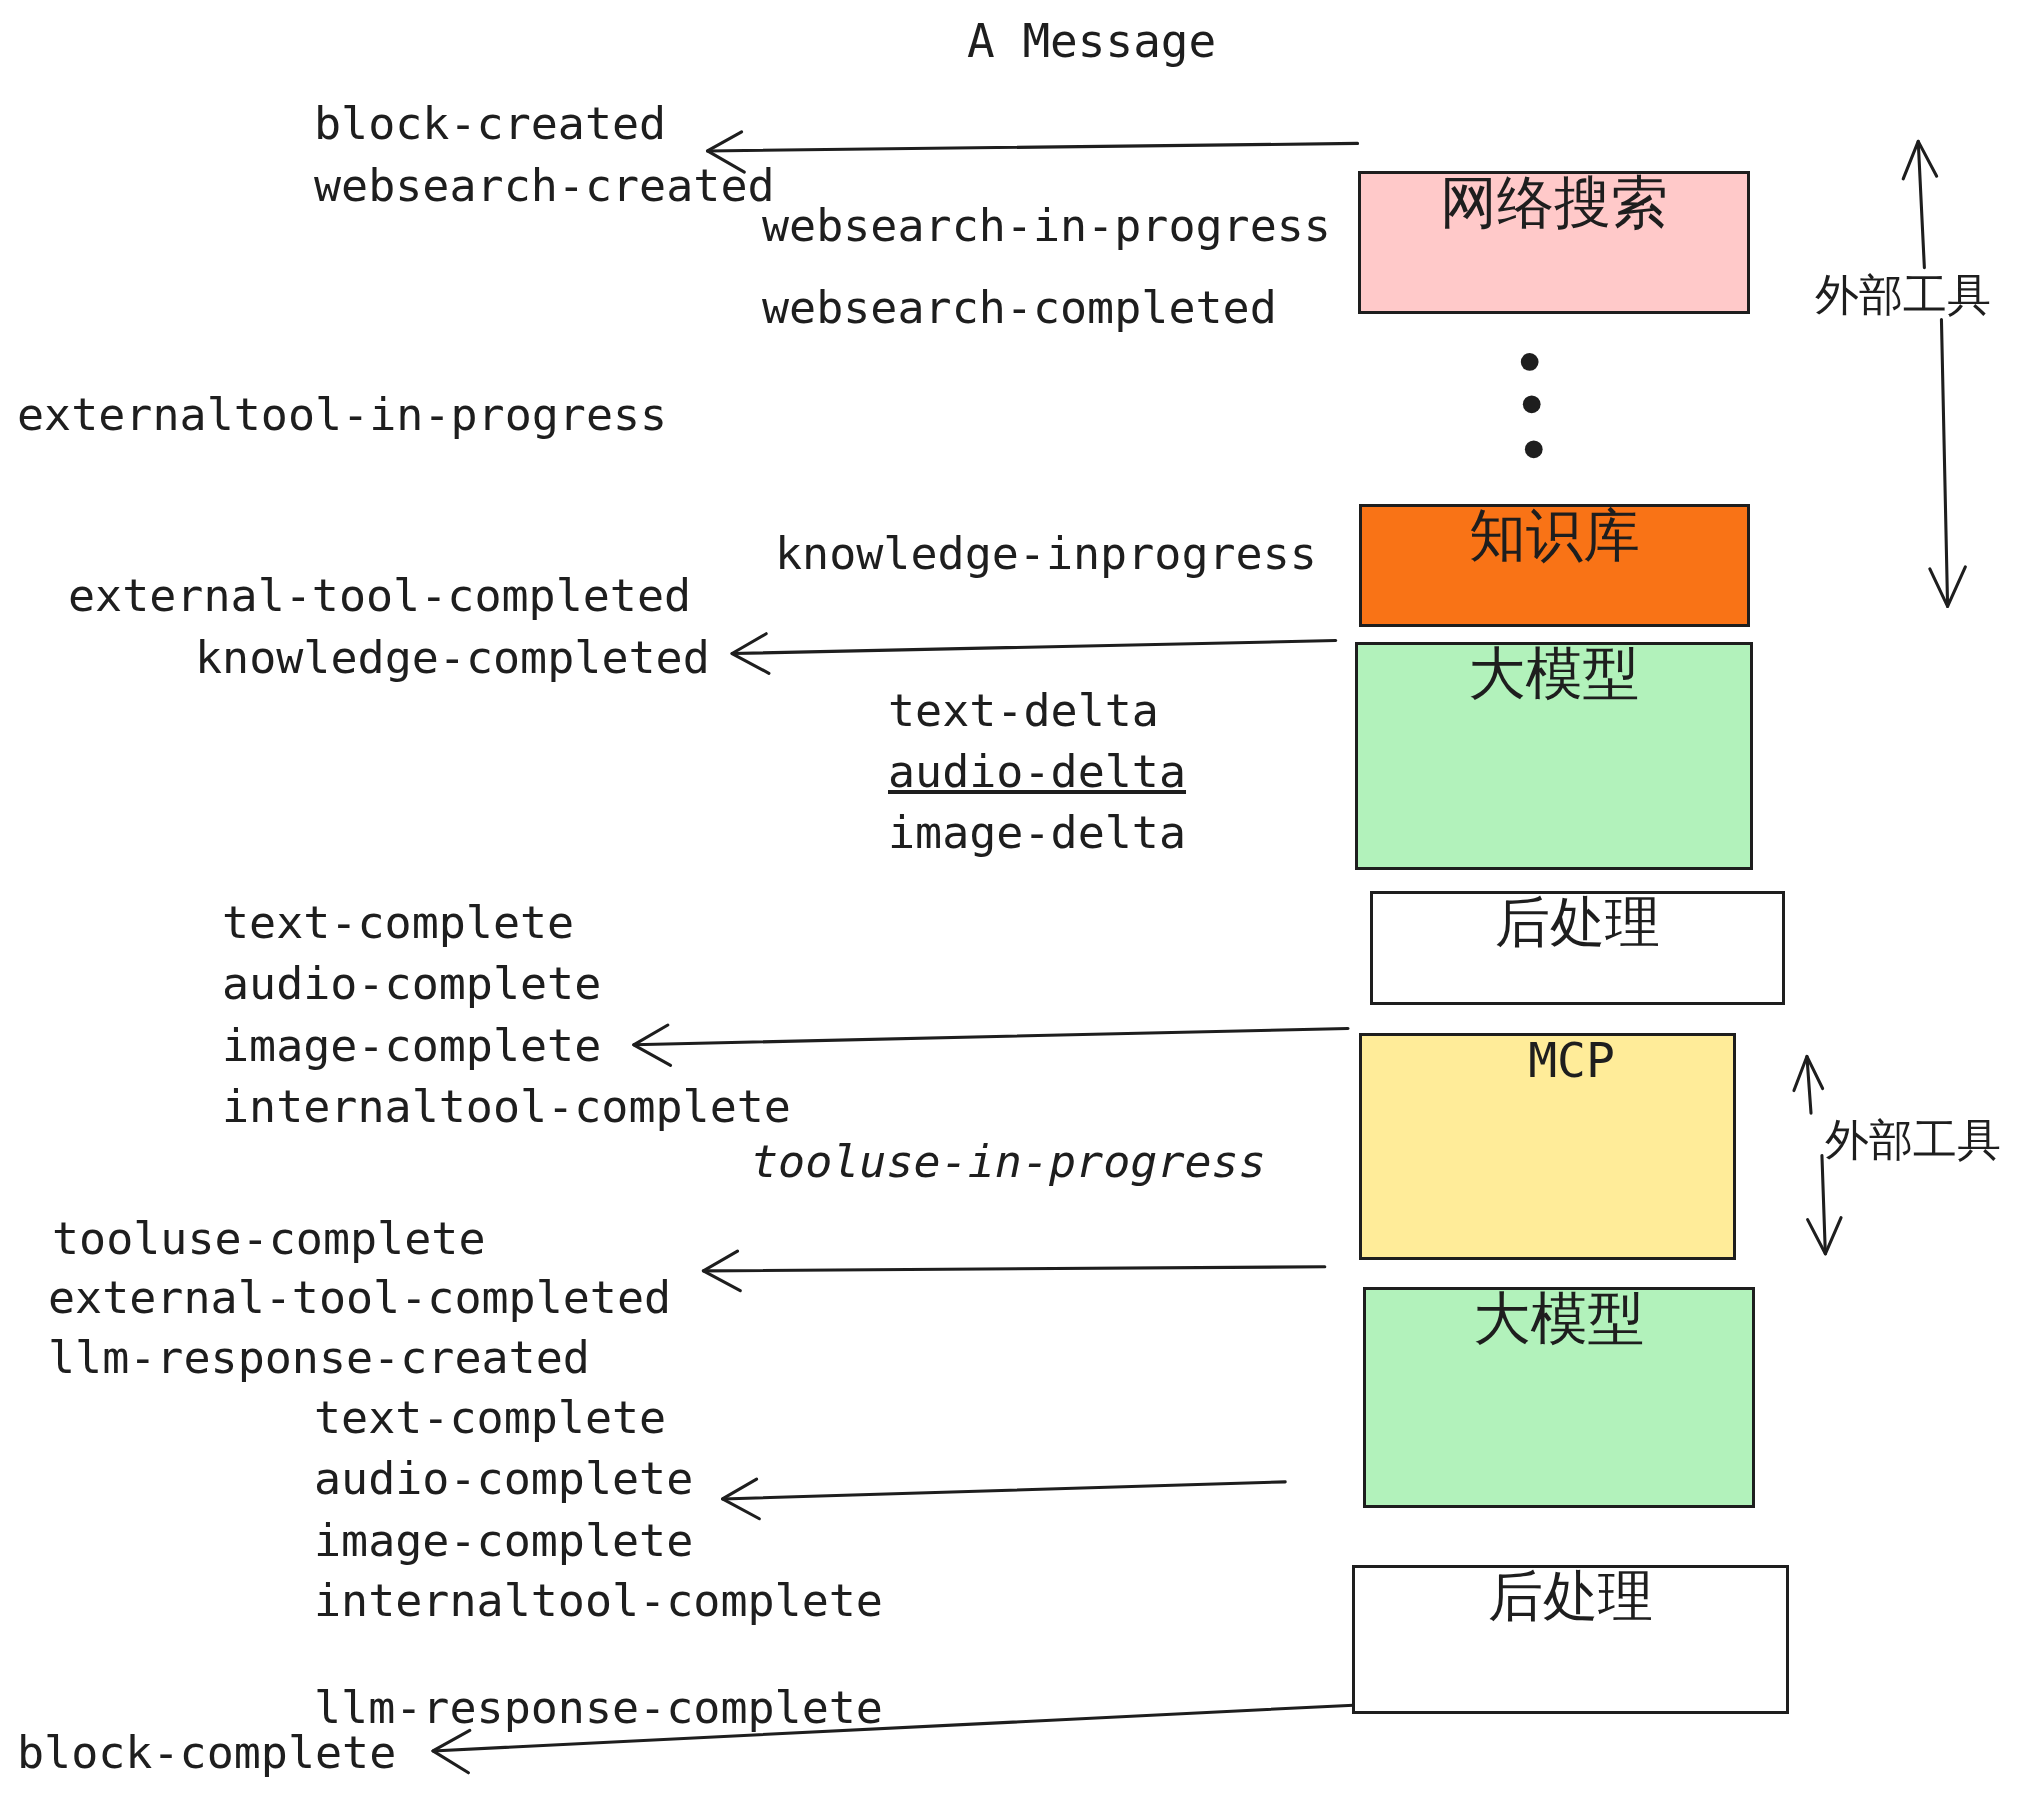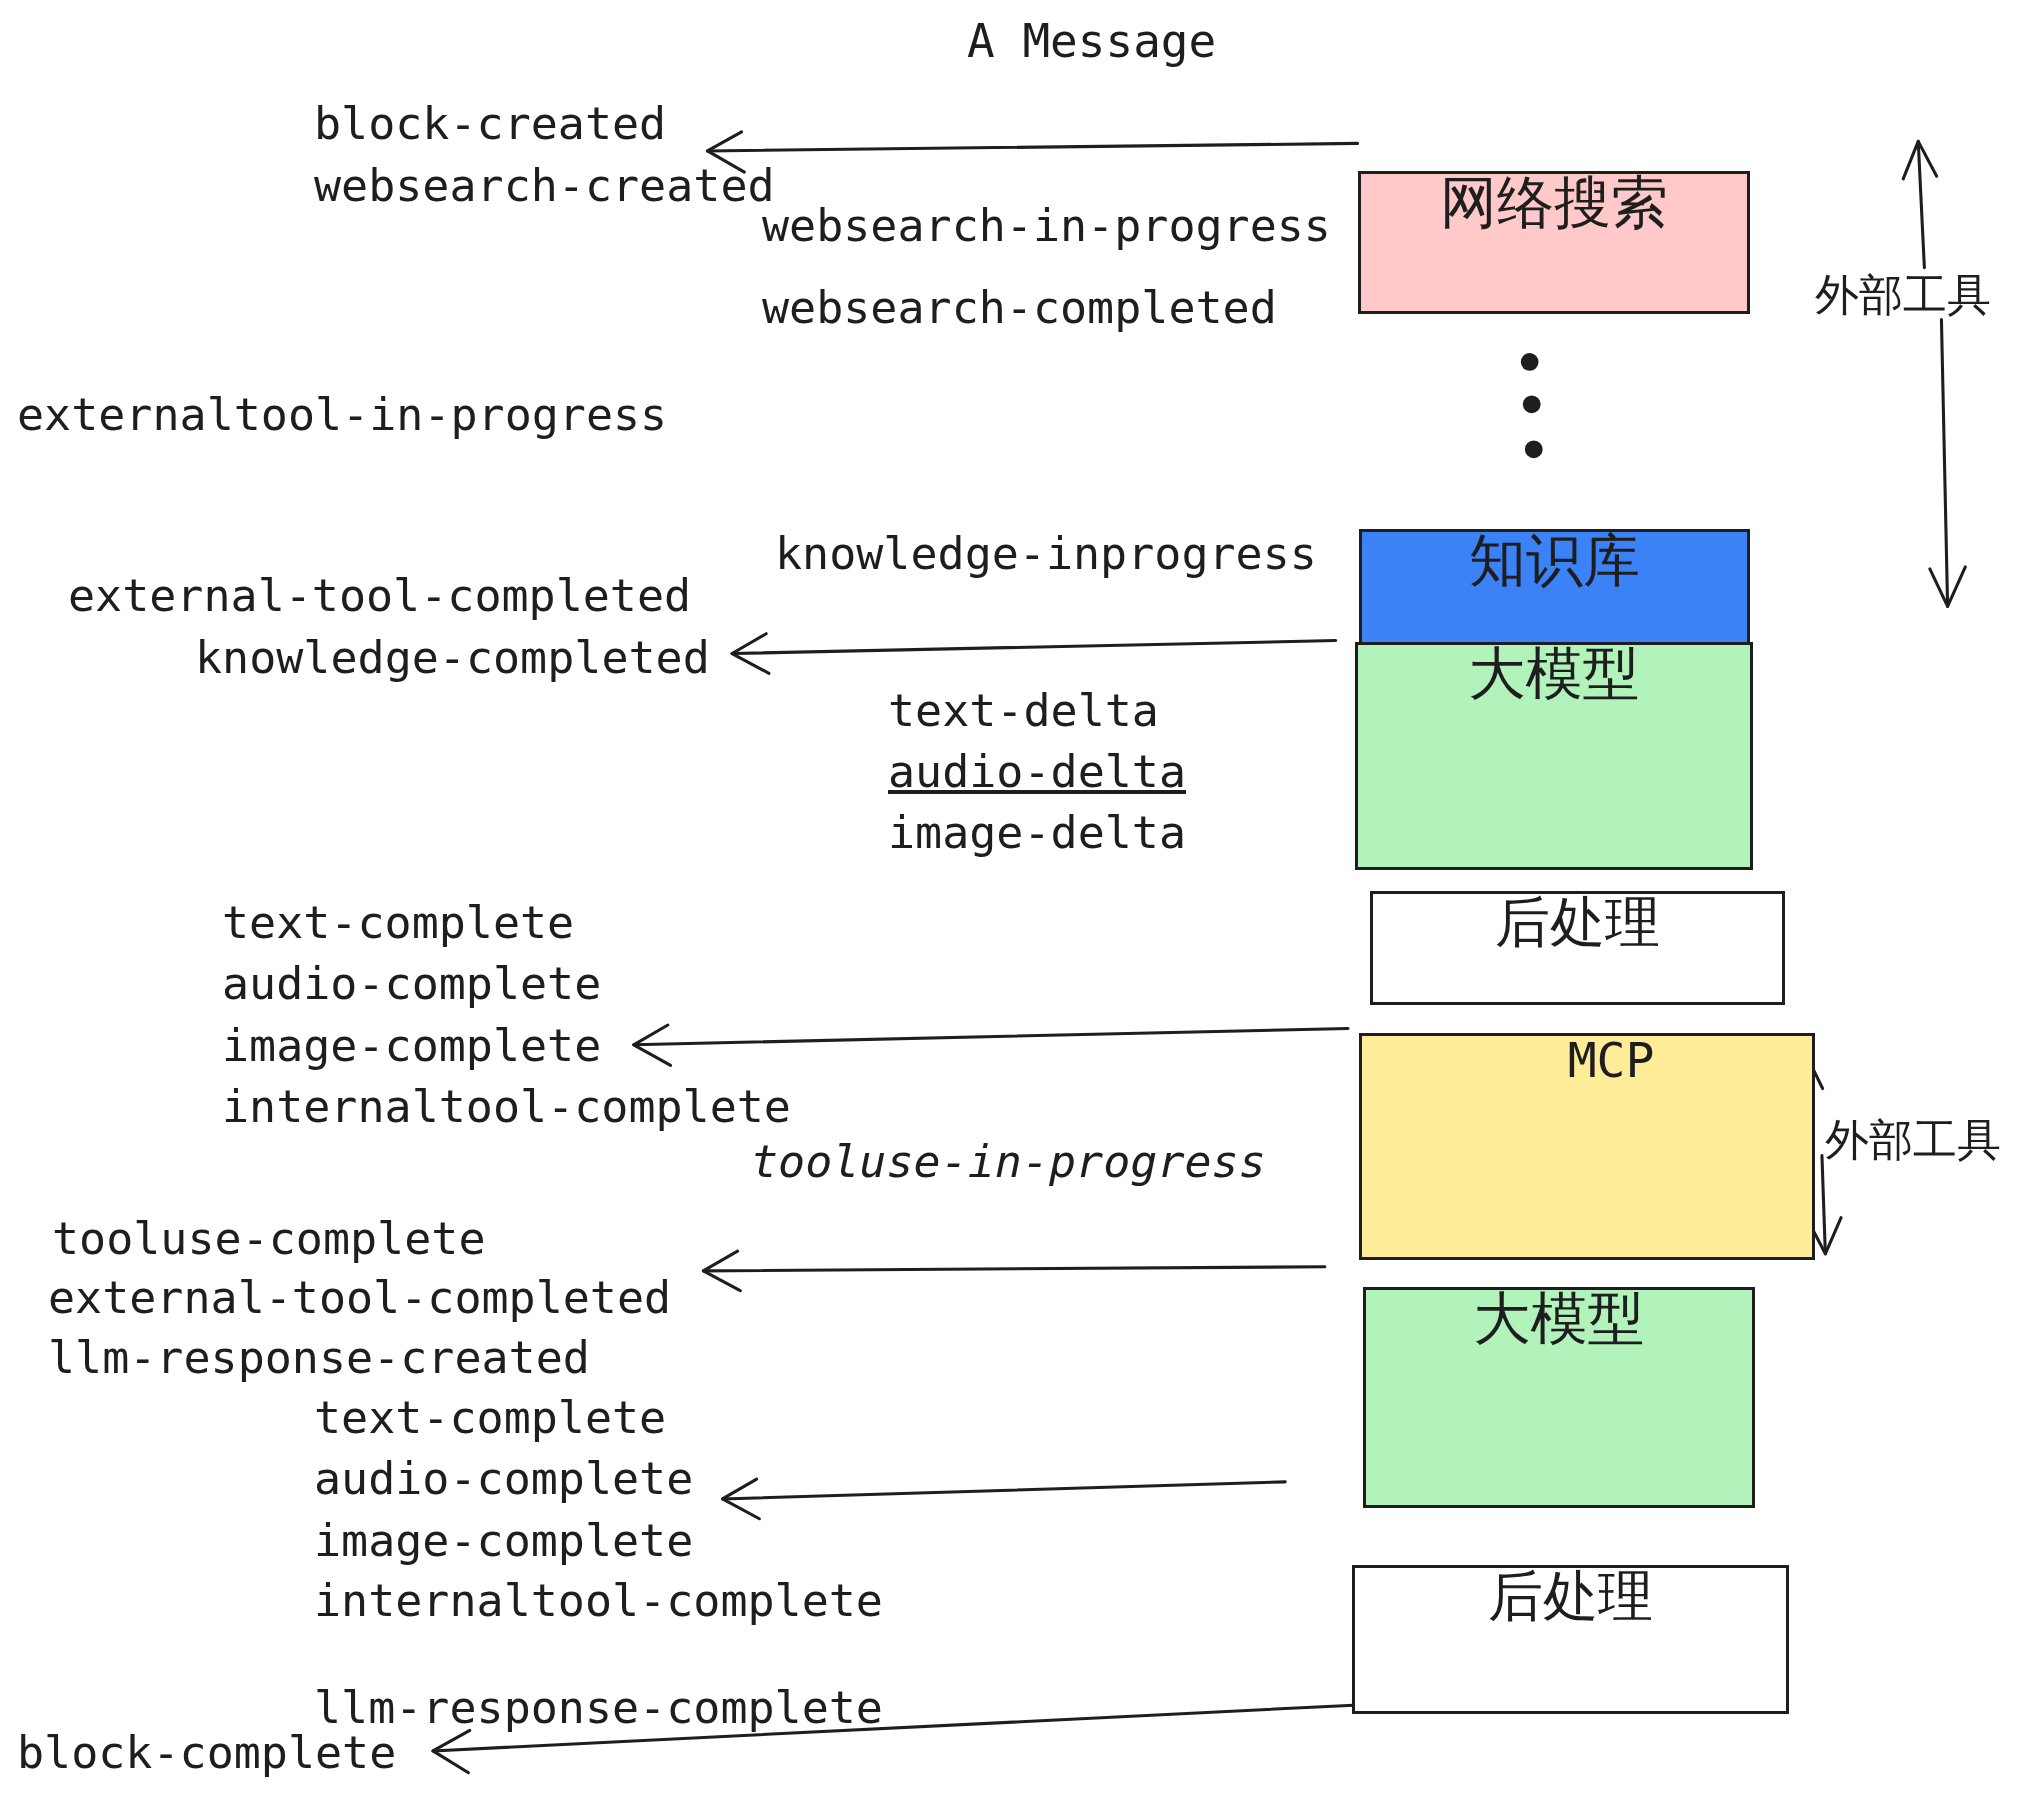--- a/index.html
+++ b/index.html
@@ -50,21 +50,21 @@
   .bx{
     position:absolute;box-sizing:border-box;border:3.4px solid var(--ink);
     display:flex;align-items:flex-start;justify-content:center;
     font:57px/57px "Liberation Sans",sans-serif;color:var(--ink);
     background:#ffffff;
   }
   .b-websearch{left:1358px;top:171px;width:392px;height:143px;}
   .b-knowledge{left:1359px;top:504px;width:391px;height:123px;}
   .b-llm1{left:1355px;top:642px;width:398px;height:228px;}
   .b-post1{left:1370px;top:891px;width:415px;height:114px;font-size:55px;}
-  .b-mcp{left:1359px;top:1033px;width:456px;height:227px;font:48px/48px "DejaVu Sans Mono",monospace;padding-left:48px;}
+  .b-mcp{left:1359px;top:1033px;width:377px;height:227px;font:48px/48px "DejaVu Sans Mono",monospace;padding-left:48px;}
   .b-llm2{left:1363px;top:1287px;width:392px;height:221px;}
   .b-post2{left:1352px;top:1565px;width:437px;height:149px;font-size:55px;}
 
   .side{
     position:absolute;font:44px/49px "Liberation Sans",sans-serif;
     white-space:nowrap;color:var(--ink);
   }
   .s-ext1{left:1815px;top:270px;}
   .s-ext2{left:1825px;top:1115px;}
 
@@ -158,21 +158,21 @@
   <div class="ev e-text-complete-2">text-complete</div>
   <div class="ev e-audio-complete-2">audio-complete</div>
   <div class="ev e-image-complete-2">image-complete</div>
   <div class="ev e-internaltool-complete-2">internaltool-complete</div>
   <div class="ev e-llm-response-complete">llm-response-complete</div>
   <div class="ev e-block-complete">block-complete</div>
 
   <div class="bx b-websearch" style="background-color: rgb(255, 201, 201);">
       <span>网络搜索</span>
     </div>
-  <div class="bx b-knowledge" style="background-color: #3b82f6; margin-top: 25px;">
+  <div class="bx b-knowledge" style="background-color: #f97316;">
       <span>知识库</span>
     </div>
   <div class="bx b-llm1" style="background-color: rgb(178, 242, 187);">
       <span>大模型</span>
     </div>
   <div class="bx b-post1" style="background-color: rgb(255, 255, 255);">
       <span>后处理</span>
     </div>
   <div class="bx b-mcp" style="background-color: rgb(255, 236, 153);">
       <span>MCP</span>

